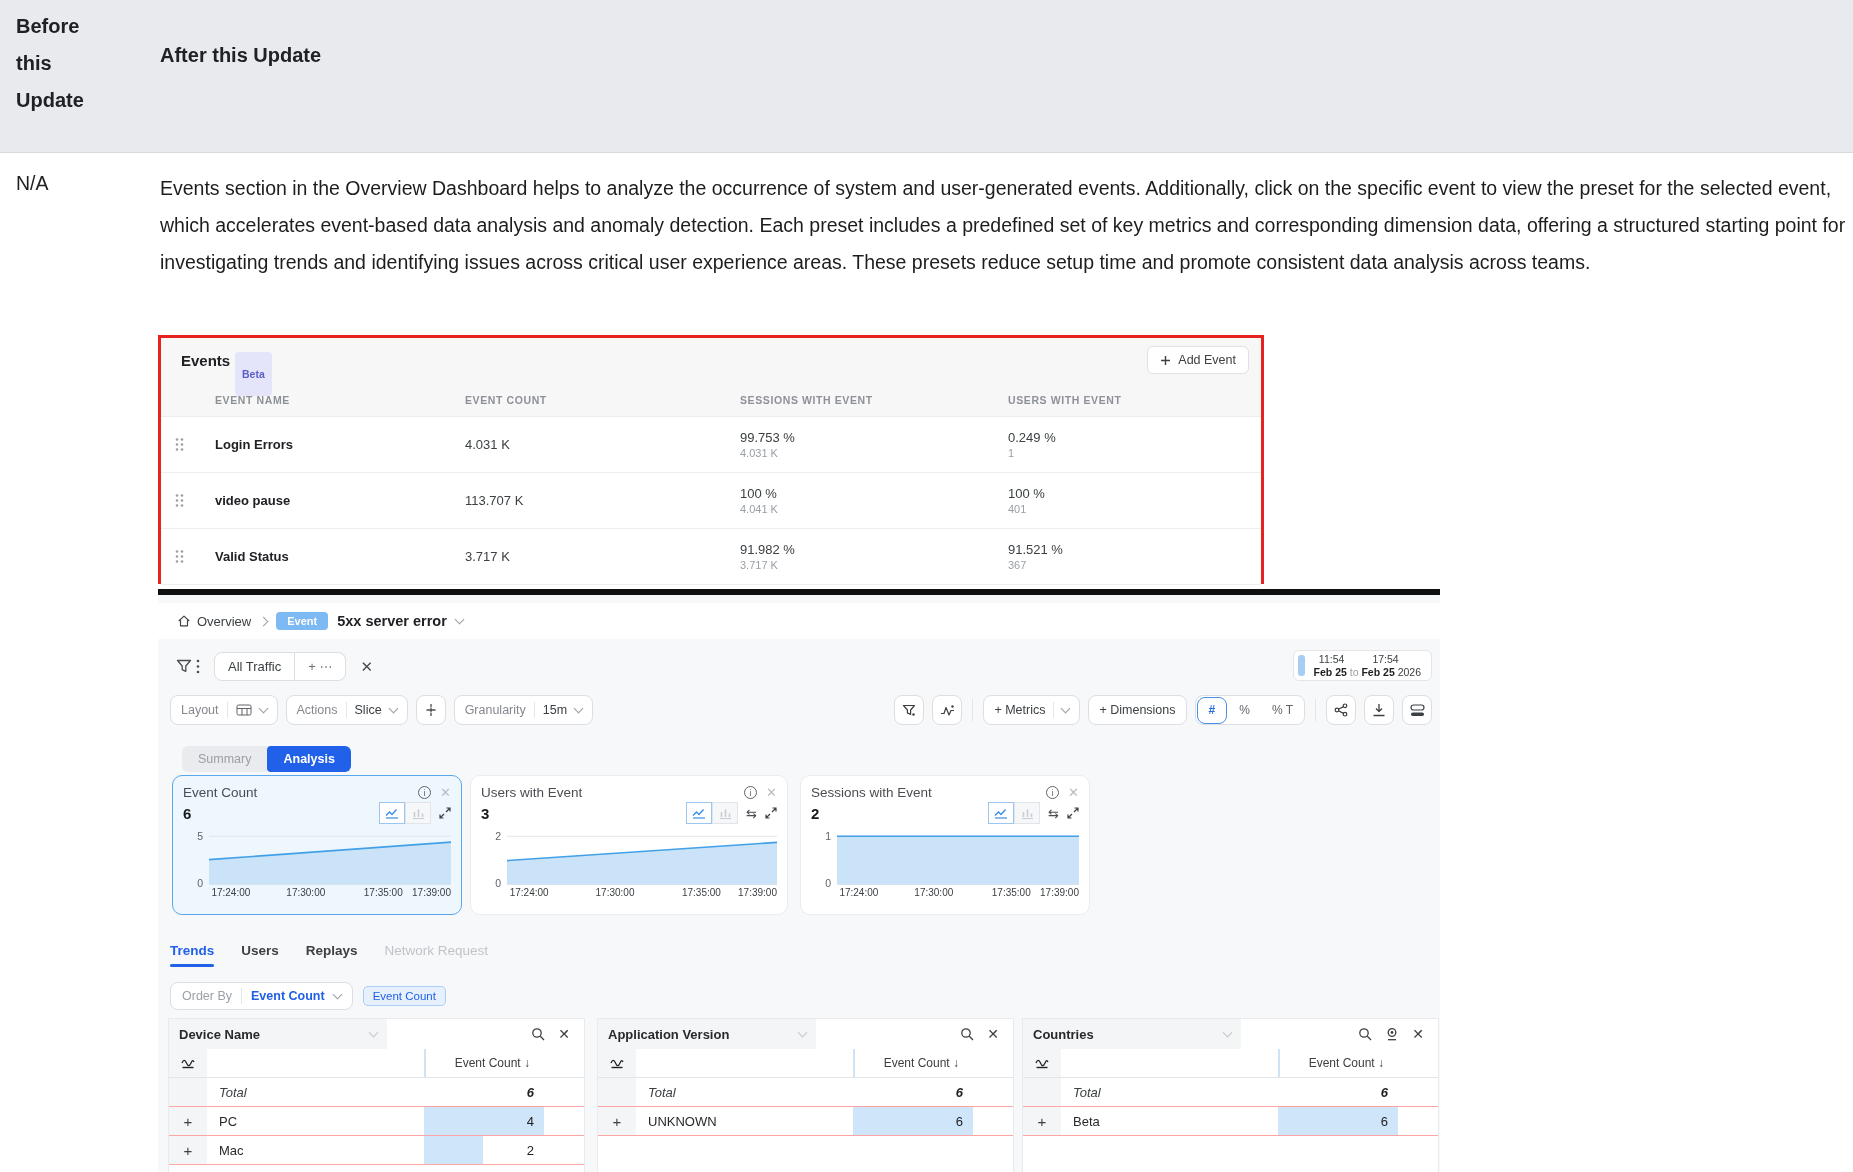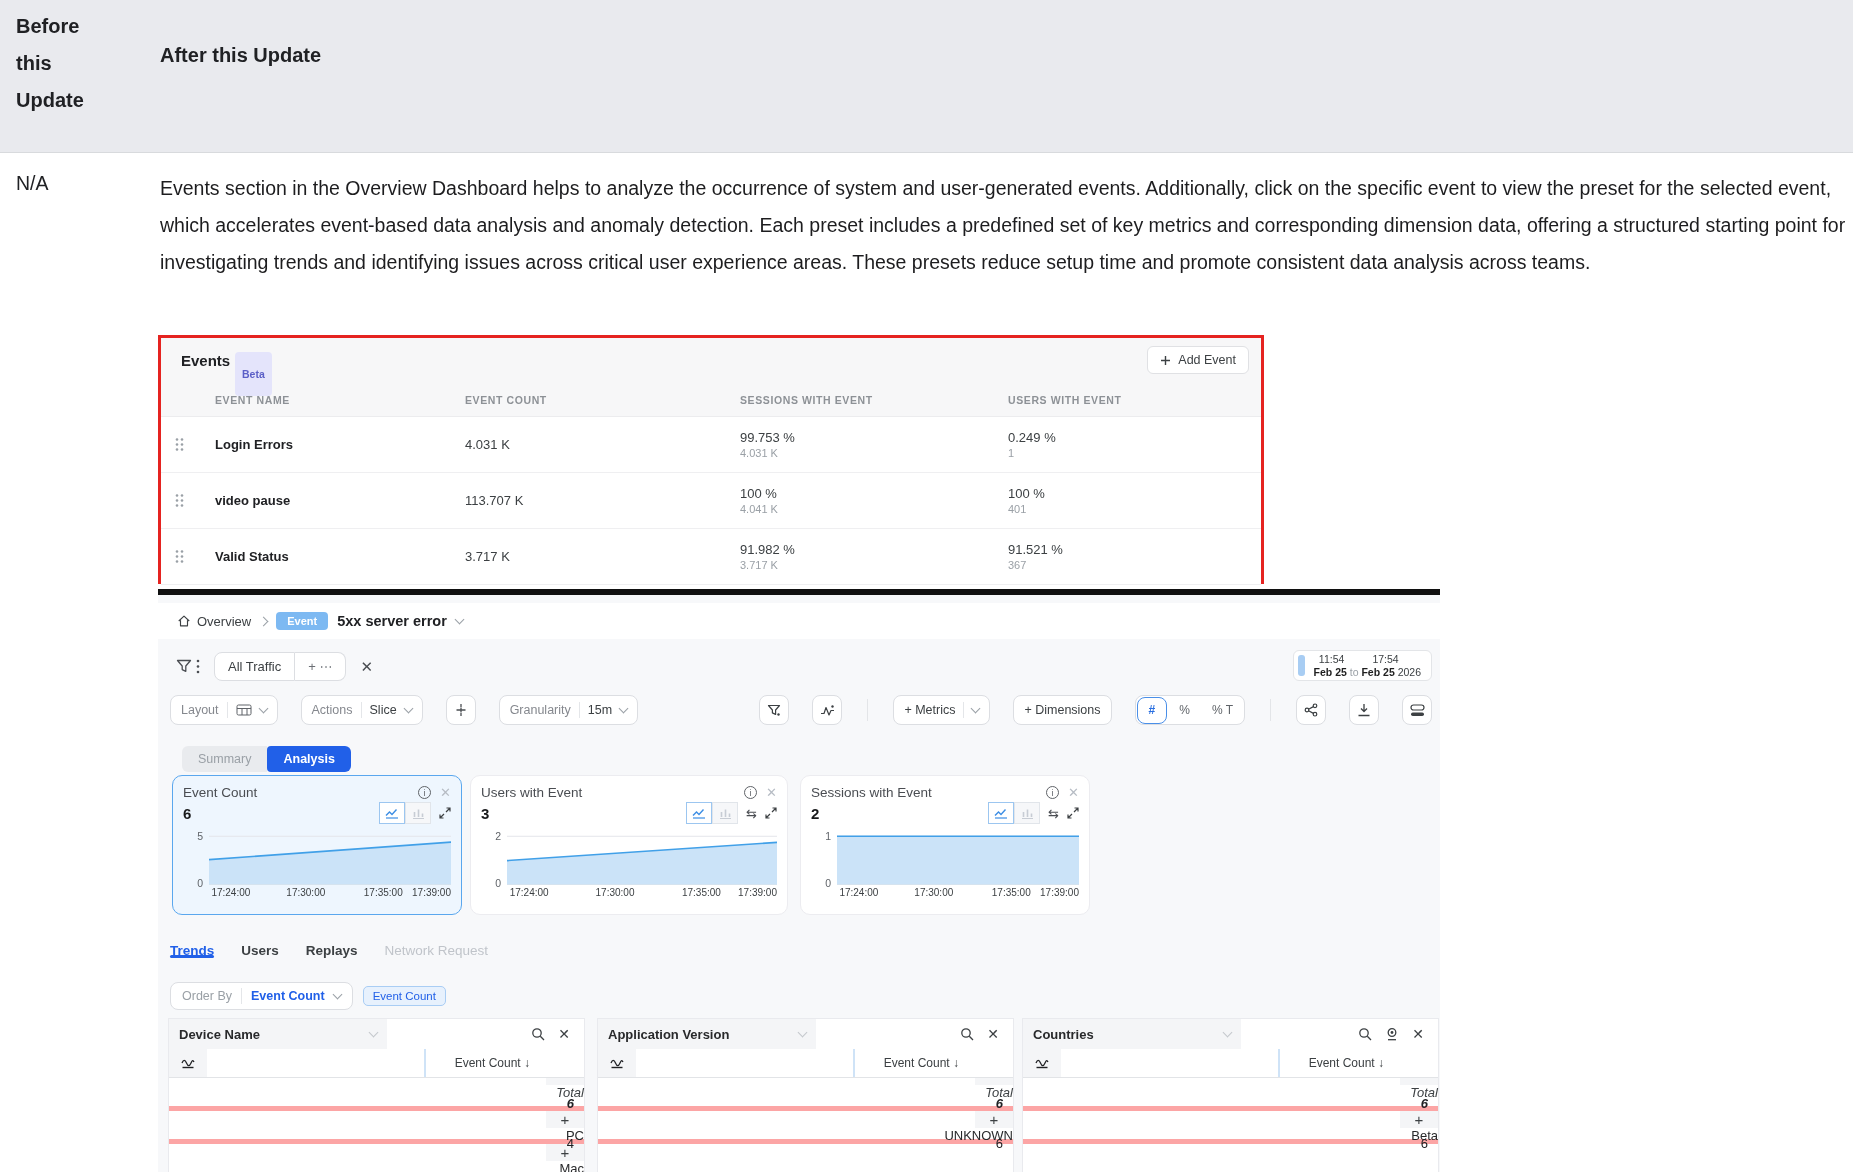--- a/index.html
+++ b/index.html
@@ -47,21 +47,21 @@
   .seg-btn.first{border-radius:8px 0 0 8px;}
   .seg-btn.last{border-radius:0 8px 8px 0;border-left:none;color:#6a6e74;}
   .datebox{position:absolute;right:8px;top:0;height:31px;background:#fff;border:1px solid #e3e5e8;border-radius:6px;display:flex;align-items:center;box-sizing:border-box;}
   .date-accent{width:7px;height:21px;background:#a8cdf3;border-radius:3px;margin-left:4px;}
   .date-text{padding:2px 10px 2px 9px;font-size:10.5px;line-height:13px;color:#3c4043;white-space:nowrap;}
   .date-text b{color:#1f1f1f;}
   .date-top{display:flex;}
   .dt-cell{width:36px;text-align:center;}
   .dt-gap{width:18px;}
 
-  .toolbar{margin-top:13px;height:30px;display:flex;align-items:center;padding:0 8px 0 12px;gap:23px;}
+  .toolbar{margin-top:13px;height:30px;display:flex;align-items:center;padding:0 8px 0 12px;gap:8px;}
   .tb-btn{height:30px;background:#fff;border:1px solid #dcdee2;border-radius:8px;display:flex;align-items:center;gap:8px;padding:0 10px;font-size:12.5px;color:#4a4d52;box-sizing:border-box;cursor:pointer;}
   .tb-lab{color:#85888e;}
   .tb-div{width:1px;height:16px;background:#e4e6e9;}
   .tb-strong{color:#3c4043;}
   .tb-icon{width:30px;justify-content:center;padding:0;}
   .tb-seg{height:30px;background:#fff;border:1px solid #dcdee2;border-radius:8px;display:flex;align-items:center;box-sizing:border-box;overflow:hidden;}
   .tb-seg .cell{padding:0 11px;height:100%;display:flex;align-items:center;font-size:12px;color:#5f6368;cursor:pointer;}
   .tb-seg .cell.active{border:1.5px solid #4a8fe8;border-radius:8px;color:#2a6fe0;font-weight:600;height:27px;box-sizing:border-box;margin:0 1px;}
   .vsep{width:1px;height:22px;background:#e3e5e8;margin:0 2px;}
   .spacer{flex:1;}
@@ -92,21 +92,21 @@
   .ylab{width:26px;position:relative;font-size:10.5px;color:#5f6368;}
   .ylab .yt{position:absolute;right:6px;top:calc(16% - 6px);}
   .ylab .y0{position:absolute;right:6px;bottom:-4px;}
   .plotarea{flex:1;position:relative;}
   .c-x{position:relative;height:14px;margin-left:26px;font-size:10px;color:#3c4043;}
   .c-x span{position:absolute;top:2px;white-space:nowrap;}
   .xl0{left:1%;} .xl1{left:40%;transform:translateX(-50%);} .xl2{left:72%;transform:translateX(-50%);} .xl3{right:0;}
 
   
   .sectabs{margin-top:25px;padding:0 8px 0 12px;display:flex;align-items:flex-start;height:26px;position:relative;}
-  .stab{font-size:13.5px;font-weight:600;margin-right:27px;cursor:pointer;color:#3c4043;position:relative;}
+  .stab{font-size:13.5px;font-weight:600;margin-right:27px;padding-bottom:9px;cursor:pointer;color:#3c4043;position:relative;}
   .stab.active{color:#2160e8;}
   .stab.active::after{content:"";position:absolute;left:0;right:0;bottom:0;height:3px;background:#2160e8;border-radius:2px;}
   .stab.disabled{color:#c0c4ca;font-weight:500;}
   .cmp{margin-left:auto;display:flex;align-items:center;gap:8px;}
   .cmp-pill{height:26px;display:flex;align-items:center;background:#f2f3f5;border:1px solid #e4e6e9;border-radius:6px;box-sizing:border-box;cursor:pointer;}
   .cmp-accent{width:6px;height:16px;border-radius:3px;background:#d5d8dd;margin-left:4px;}
   .cmp-check{width:12px;height:12px;border:1px solid #cfd3d8;background:#e8eaed;border-radius:3px;margin:0 7px 0 8px;}
   .cmp-lab{font-size:12px;color:#b4b8bf;padding-right:12px;}
   .vs{font-size:11px;font-weight:700;color:#3c4043;}
   .cmp-date{height:26px;display:flex;align-items:center;background:#fff;border:1px solid #e3e5e8;border-radius:6px;box-sizing:border-box;cursor:pointer;}
@@ -125,21 +125,21 @@
   .dim-head{height:30px;display:flex;align-items:center;}
   .dim-title-block{width:218px;height:30px;background:#f4f5f7;display:flex;align-items:center;padding:0 10px;box-sizing:border-box;cursor:pointer;}
   .dim-title{font-size:13px;font-weight:600;color:#28292b;}
   .dim-title-block .chev{margin-left:auto;border-color:#c4c8cd;}
   .dim-head-icons{margin-left:auto;display:flex;align-items:center;gap:13px;padding-right:14px;}
   .dim-cols{height:28px;display:flex;align-items:center;border-bottom:1px solid #e2e4e7;}
   .dim-iconcell{width:38px;height:28px;background:#f4f5f7;display:flex;align-items:center;justify-content:center;}
   .dim-namecol{flex:1;}
   .dim-valhead{width:120px;height:28px;display:flex;align-items:center;justify-content:flex-end;padding-right:14px;font-size:12px;color:#3c4043;border-left:2px solid #cfe3f7;box-sizing:border-box;}
   .dim-spacer{width:40px;}
-  .dim-row{height:28px;display:flex;align-items:flex-end;border-bottom:5px solid #fca5a5;flex-direction:column;}
+  .dim-row{height:28px;display:flex;align-items:center;border-bottom:1px solid #fca5a5;}
   .dim-plus{width:38px;height:28px;background:#f4f5f7;display:flex;align-items:center;justify-content:center;font-size:15px;color:#3c4043;cursor:pointer;}
   .dim-plus.empty{background:#f4f5f7;cursor:default;}
   .dim-name{flex:1;padding-left:12px;font-size:13px;color:#28292b;}
   .dim-name.total{font-style:italic;color:#3c4043;}
   .dim-valcell{width:120px;height:28px;position:relative;}
   .dim-bar{position:absolute;left:0;top:0;bottom:0;background:#cfe5f9;}
   .dim-num{position:absolute;right:10px;top:50%;transform:translateY(-50%);font-size:13px;color:#202124;}
   .dim-num.total{font-style:italic;font-weight:600;}
 
   svg.ic{display:block;}

